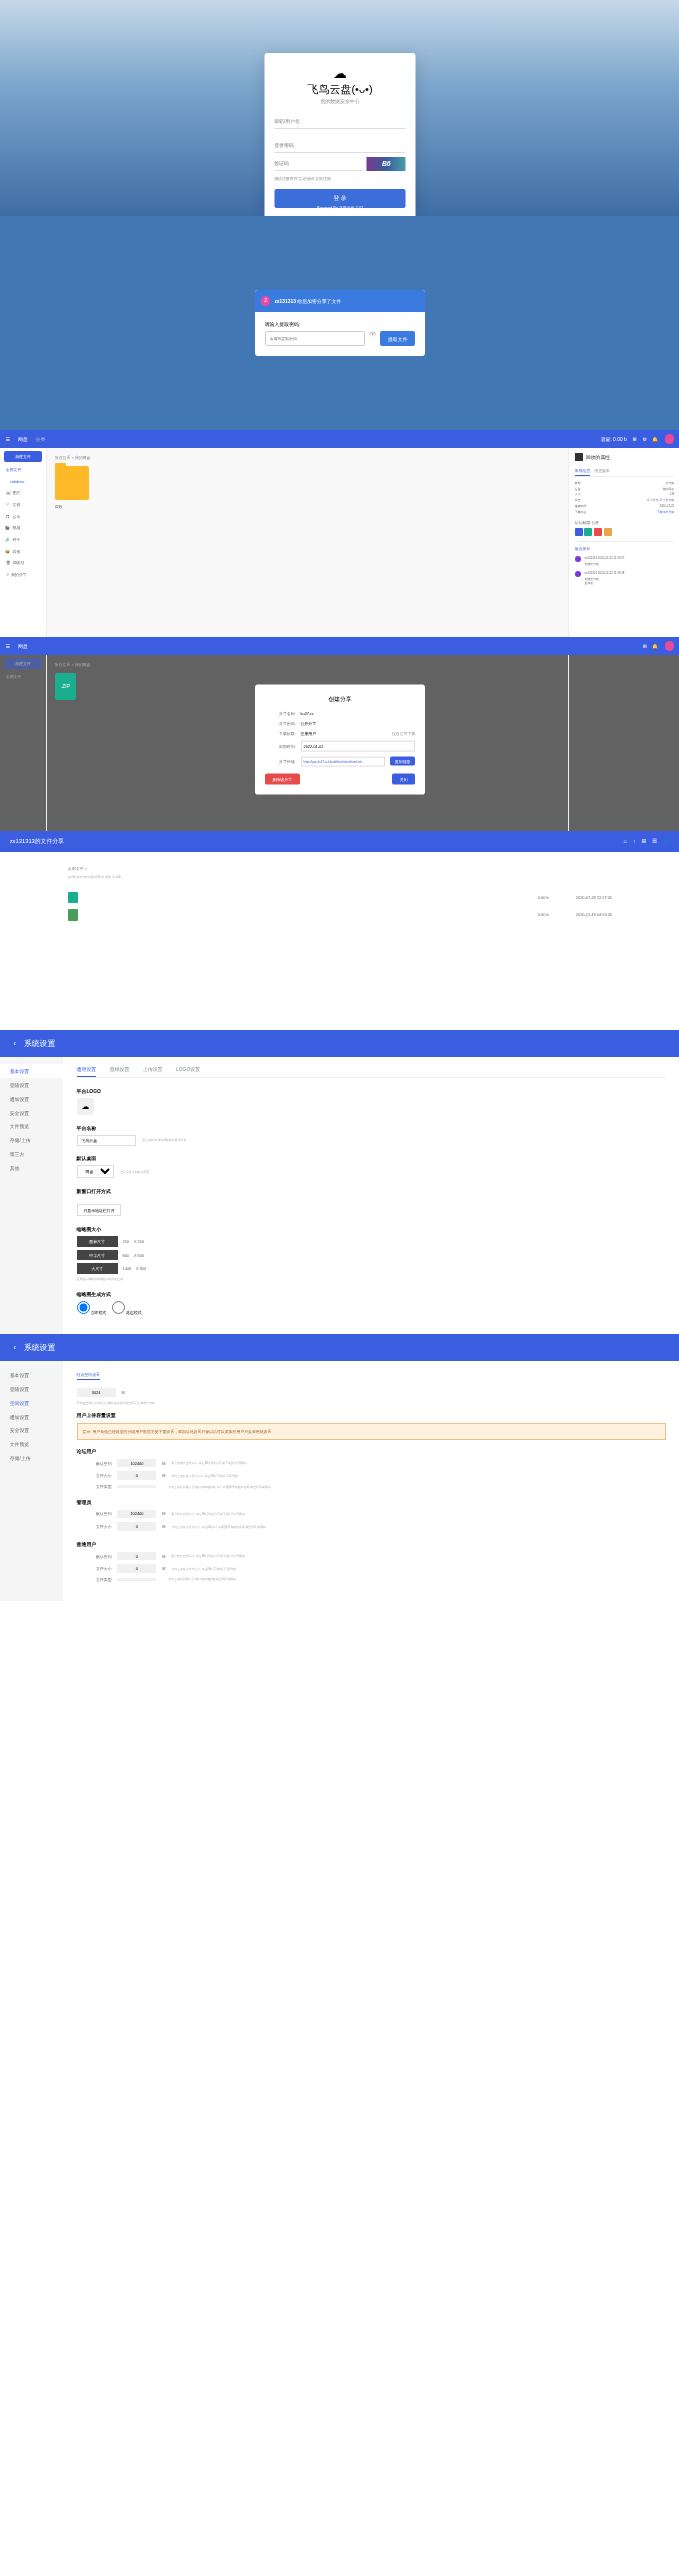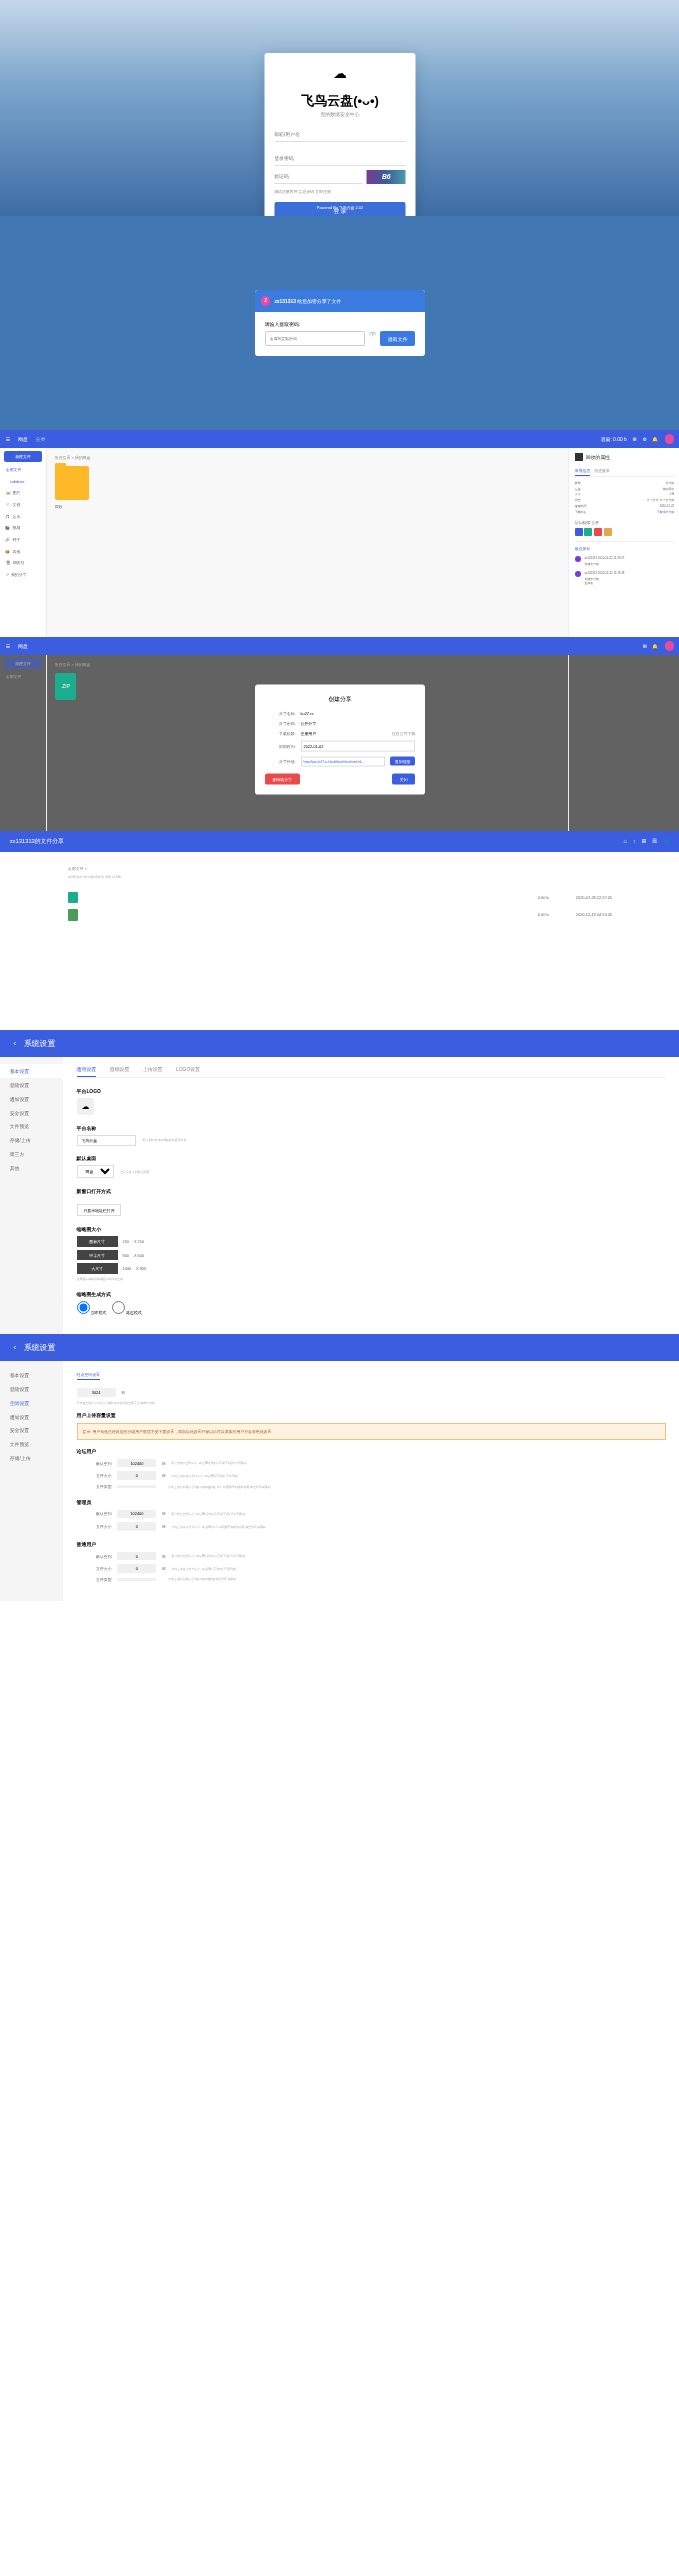--- a/index.html
+++ b/index.html
@@ -1,21 +1,21 @@
 <!DOCTYPE html>
 <html><head>
 <meta charset="utf-8">
 <style>
 *{margin:0;padding:0;box-sizing:border-box;font-family:"Microsoft YaHei",Arial,sans-serif}
 body{width:680px;background:#fff}
 .sec{width:100%;position:relative}
 .s1{height:216px;background:linear-gradient(180deg,#c5d8e8 0%,#7ba5cc 40%,#3e6da5 100%)}
 .login-card{position:absolute;left:50%;top:53px;transform:translateX(-50%);width:151px;background:#fff;border-radius:2.9px;padding:11.7px 9.7px;box-shadow:0 2.9px 14.6px rgba(0,0,0,0.15)}
 .lc-logo{text-align:center;font-size:13.6px}
-.lc-title{text-align:center;font-size:13px;font-weight:bold;margin-top:11px}
+.lc-title{text-align:center;font-size:11px;font-weight:normal;margin-top:1px}
 .lc-sub{text-align:center;font-size:4.9px;color:#888;margin-top:1px;margin-bottom:5.8px}
 .lc-in{width:100%;border:none;border-bottom:1px solid #ddd;font-size:4.9px;padding:3.9px 0;margin-bottom:3.9px;outline:none}
 .lc-row{display:flex;gap:3.9px;align-items:center}
 .lc-cap{width:39px;height:13.6px;background:linear-gradient(90deg,#7a3a8c,#3a5c9c,#4a9caa);color:#fff;font-size:6.8px;font-weight:bold;display:flex;align-items:center;justify-content:center;font-style:italic}
 .lc-reg{font-size:3.9px;color:#888;margin:4.9px 0}
 .lc-btn{width:100%;background:#3b6ed8;color:#fff;border:none;font-size:5.8px;padding:4.9px;border-radius:1.9px;cursor:pointer}
 .lc-foot{text-align:center;font-size:3.9px;color:#fff;margin-top:7.8px}
 .s2{height:214px;background:#4178b3;display:flex;align-items:center;justify-content:center}
 .share-card{width:170px;background:#fff;border-radius:2.9px;overflow:hidden}
 .sh-head{background:#3b7be0;color:#fff;padding:5.8px;font-size:4.9px;display:flex;align-items:center;gap:3.9px}

